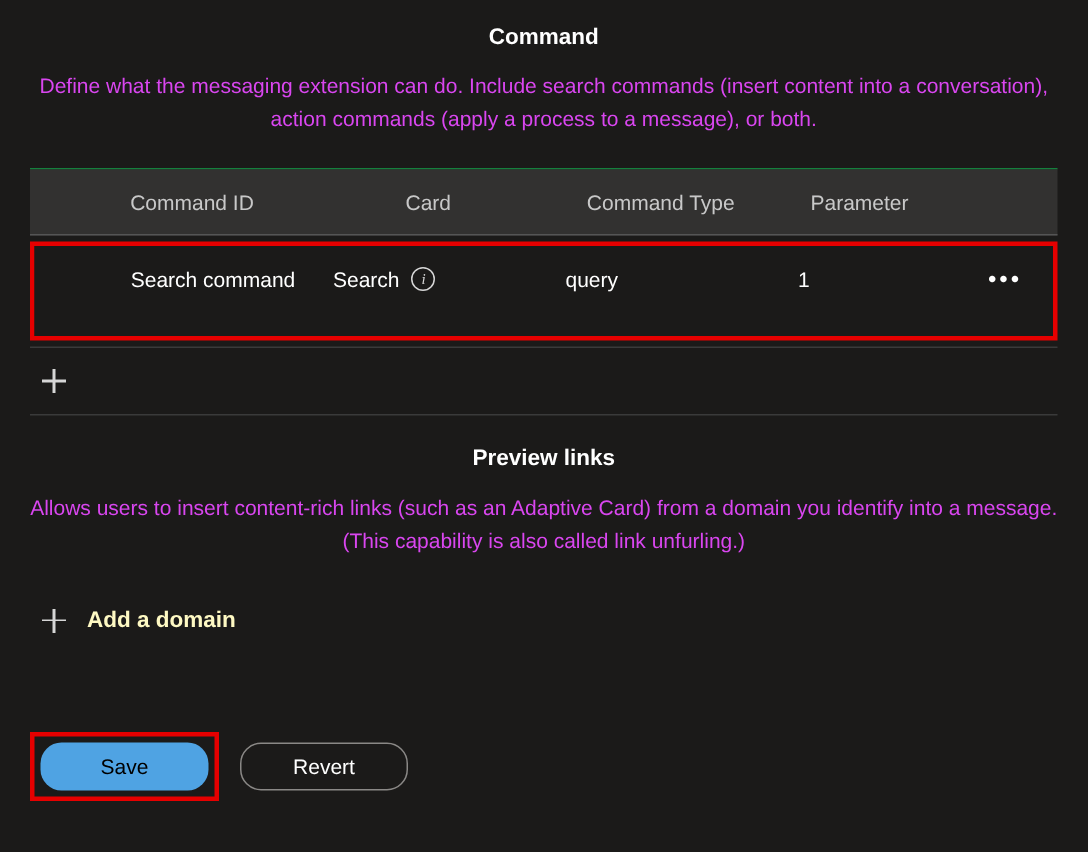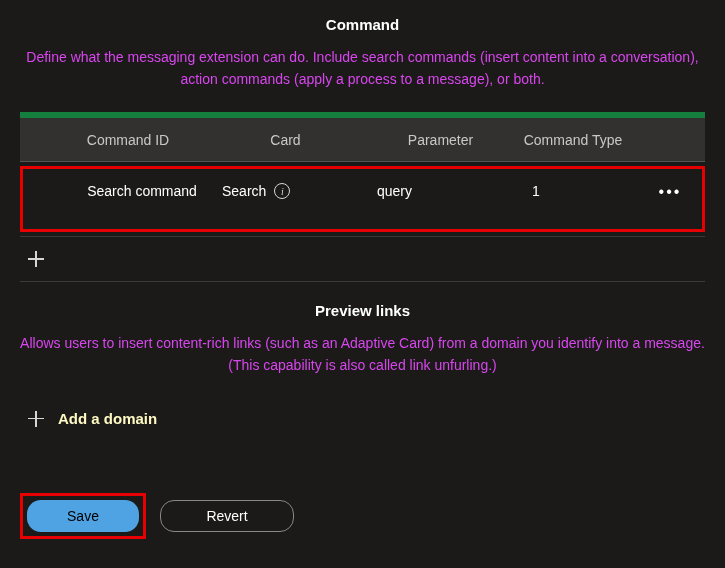--- a/index.html
+++ b/index.html
@@ -19,21 +19,21 @@
       margin-top: 6px;
       margin-bottom: 14px;
     }
     .section-desc {
       color: #d946ef;
       line-height: 1.55;
       font-size: 14px;
       margin-bottom: 22px;
     }
     .table-wrap {
-      border-top: 6px solid #15803d;
+      border-top: 1px solid #15803d;
     }
     .table-header {
       display: grid;
       grid-template-columns: 160px 155px 155px 110px 56px;
       align-items: center;
       height: 44px;
       background: #323130;
       color: #c8c8c8;
       padding-left: 28px;
       border-bottom: 1px solid #555;
@@ -134,36 +134,36 @@
     .btn-primary {
       background: #4fa3e3;
       color: #000000;
       border: none;
       width: 112px;
     }
     .btn-secondary {
       background: #1b1a19;
       color: #ffffff;
       border: 1px solid #8a8886;
-      width: 134px;
+      width: 112px;
     }
   </style>
 </head>
 <body>
 
 <div class="section-heading">Command</div>
 
 <div class="section-desc">Define what the messaging extension can do. Include search commands (insert content into a conversation), action commands (apply a process to a message), or both.</div>
 
 <div class="table-wrap">
   <div class="table-header">
     <div>Command ID</div>
     <div>Card</div>
+    <div>Command Type</div>
     <div>Parameter</div>
-    <div>Command Type</div>
     <div></div>
   </div>
 
   <div class="table-row-highlight">
     <div class="table-row">
       <div class="cell-wrap">Search command</div>
       <div class="cell">
         <span>Search</span>
         <span class="info-icon">i</span>
       </div>

